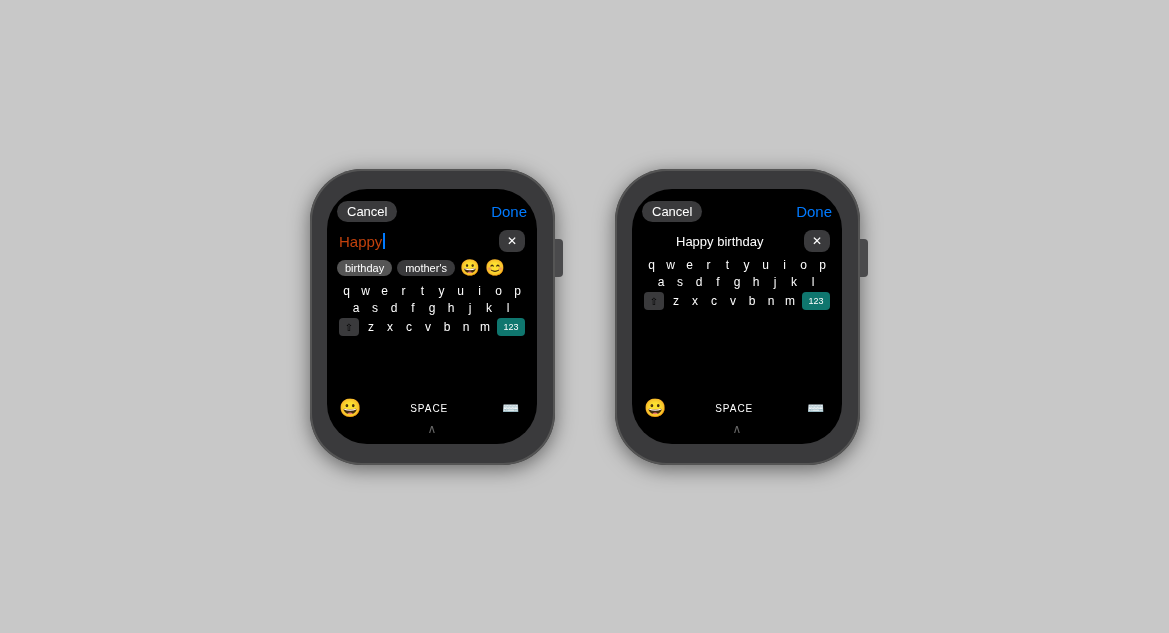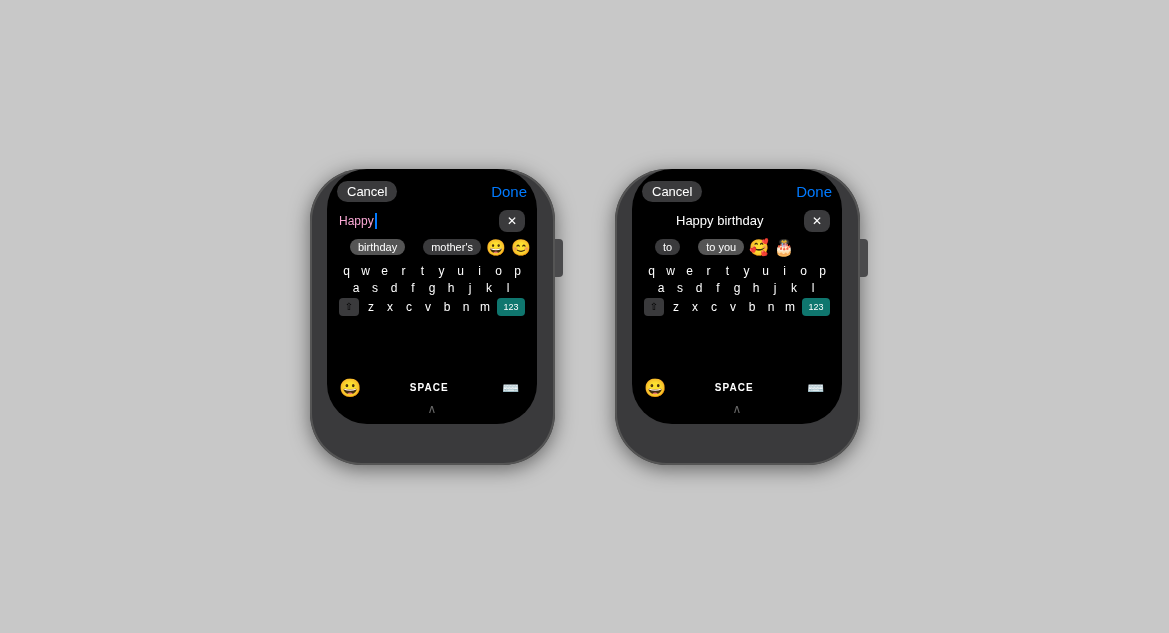--- a/index.html
+++ b/index.html
@@ -13,20 +13,21 @@
       gap: 60px;
       font-family: -apple-system, BlinkMacSystemFont, 'Helvetica Neue', sans-serif;
     }
 
     .watch-outer {
       width: 245px;
       height: 296px;
       background: #3a3a3c;
       border-radius: 52px;
       display: flex;
+      align-items: center;
       justify-content: center;
       position: relative;
       box-shadow: inset 0 0 0 2px #555, 0 4px 20px rgba(0,0,0,0.5);
     }
 
     .watch-crown {
       position: absolute;
       right: -8px;
       top: 70px;
       width: 8px;
@@ -73,22 +74,22 @@
     
     .text-input-area {
       display: flex;
       align-items: center;
       justify-content: space-between;
       margin-bottom: 6px;
       padding: 0 2px;
     }
 
     .text-content {
-      color: #f9a8d4;
-      font-size: 12px;
+      color: #c2410c;
+      font-size: 15px;
       font-weight: 400;
       display: flex;
       align-items: center;
     }
 
     .cursor {
       width: 2px;
       height: 16px;
       background: #007aff;
       display: inline-block;
@@ -116,21 +117,20 @@
       align-items: center;
     }
 
     .suggestion-pill {
       background: #3a3a3c;
       color: #fff;
       border-radius: 10px;
       padding: 2px 8px;
       font-size: 11px;
       font-weight: 400;
-      margin-left: 13px;
     }
 
     .suggestion-pill.highlighted {
       background: #555;
     }
 
     .suggestion-emoji {
       font-size: 16px;
     }
 
@@ -189,21 +189,21 @@
       padding: 0 2px;
     }
 
     .emoji-btn {
       font-size: 18px;
     }
 
     .space-btn {
       color: #fff;
       font-size: 10px;
-      font-weight: 700;
+      font-weight: 400;
       letter-spacing: 1px;
     }
 
     .keyboard-btn {
       width: 28px;
       height: 18px;
       display: flex;
       align-items: center;
       justify-content: center;
       font-size: 14px;
@@ -324,26 +324,20 @@
       <div class="done-btn">Done</div>
     </div>
 
     <div class="text-input-area">
       <div class="text-content-2">Happy birthday</div>
       <div class="backspace-btn">
         <span>✕</span>
       </div>
     </div>
 
-    <div class="suggestions">
-      <div class="suggestion-pill">to</div>
-      <div class="suggestion-pill highlighted">to you</div>
-      <div class="suggestion-emoji">🥰</div>
-      <div class="suggestion-emoji">🎂</div>
-    </div>
 
     <div class="keyboard">
       <div class="key-row">
         <span class="key">q</span>
         <span class="key">w</span>
         <span class="key">e</span>
         <span class="key">r</span>
         <span class="key">t</span>
         <span class="key">y</span>
         <span class="key">u</span>

